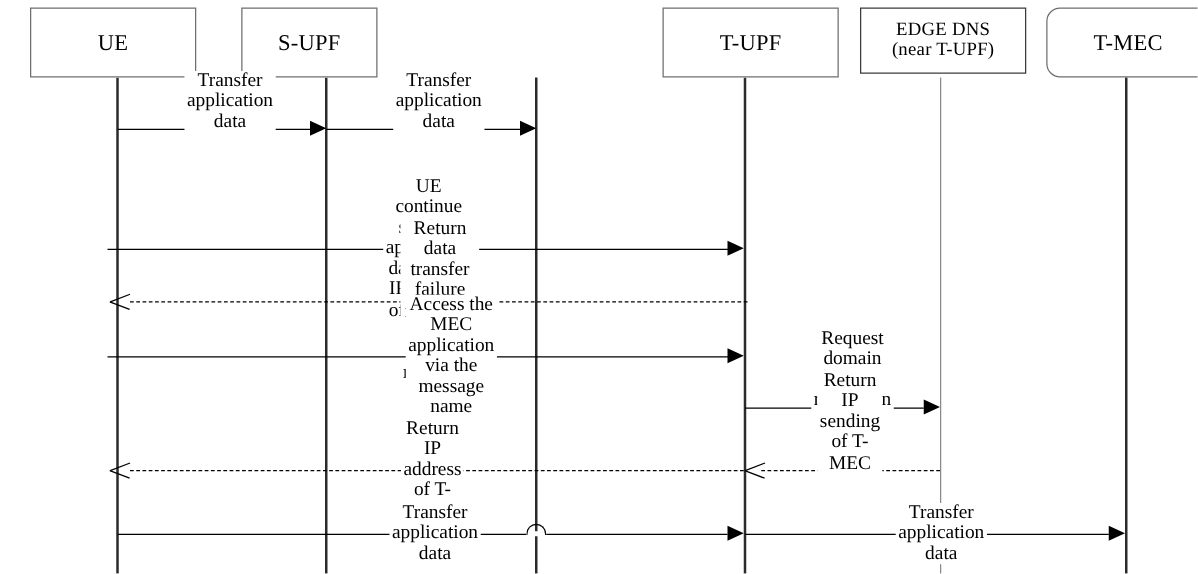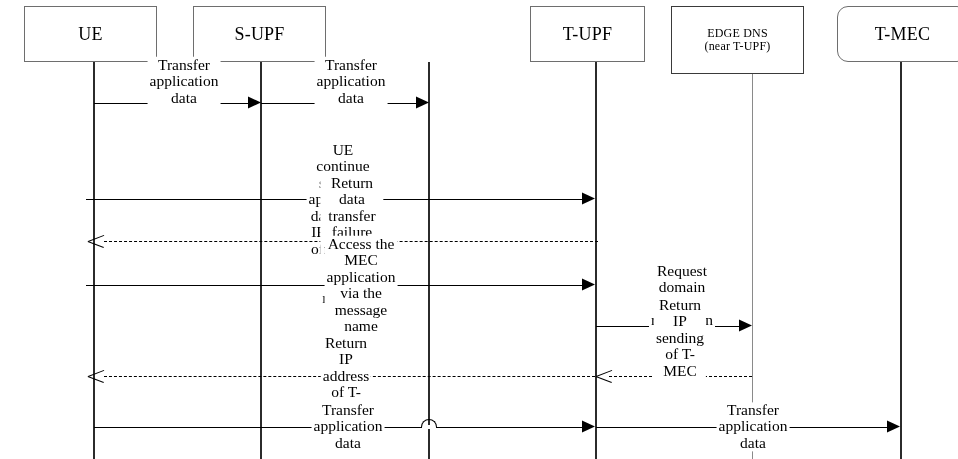--- a/index.html
+++ b/index.html
@@ -102,23 +102,23 @@
 <div id="stage">
 
   <div class="lifeline" style="left:77px;  top:62px; height:397px;"></div>
   <div class="lifeline" style="left:244px; top:62px; height:397px;"></div>
   <div class="lifeline" style="left:412px; top:62px; height:397px;"></div>
   <div class="lifeline" style="left:579px; top:62px; height:397px;"></div>
   <div class="lifeline grey" style="left:736px; top:62px; height:397px;"></div>
   <div class="lifeline" style="left:884px; top:62px; height:397px;"></div>
 
   <div class="lifebox" style="left:8px;   top:6px; width:133px; height:56px;">UE</div>
-  <div class="lifebox" style="left:177px; top:6px; width:133px; height:56px;text-align:right;">S-UPF</div>
-  <div class="lifebox" style="left:514px; top:6px; width:115px; height:56px;">T-UPF</div>
-  <div class="lifebox thin" style="left:655px; top:6px; width:133px; height:68px; font-size:12px;">EDGE DNS
+  <div class="lifebox" style="left:177px; top:6px; width:109px; height:56px;text-align:right;">S-UPF</div>
+  <div class="lifebox" style="left:514px; top:6px; width:141px; height:56px;">T-UPF</div>
+  <div class="lifebox thin" style="left:672px; top:6px; width:133px; height:53px; font-size:15px;">EDGE DNS
 (near T-UPF)</div>
   <div class="lifebox" style="left:821px; top:6px; width:131px; height:56px;border-radius:11px;">T-MEC</div>
 
   <div class="msg">
     <div class="mline" style="left:78px; top:103px; width:154px;"></div>
     <div class="head-r" style="left:232px; top:103px;"></div>
     <div class="mlabel-above two" style="left:168px; top:106px;">Transfer
 application data</div>
   </div>
 

